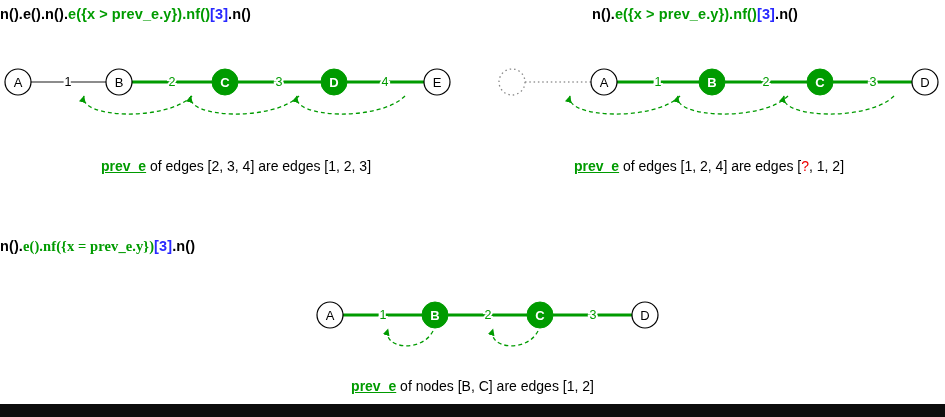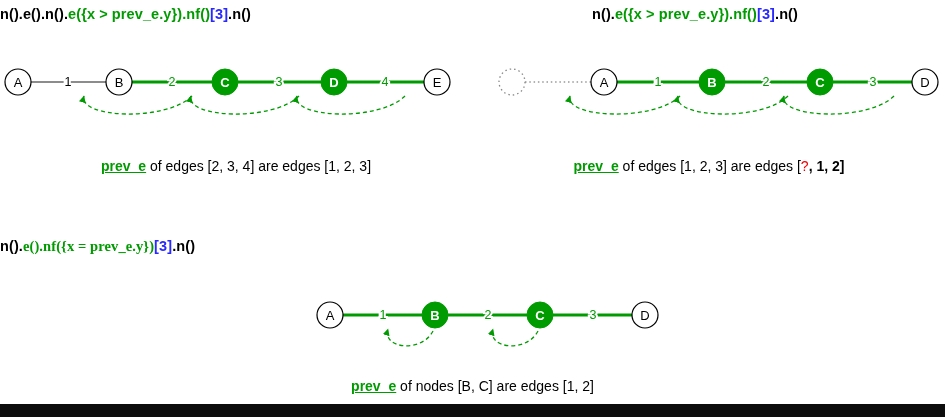--- a/index.html
+++ b/index.html
@@ -116,16 +116,16 @@
   <circle class="node-filled" cx="304" cy="30" r="13"></circle>
   <circle class="node-open" cx="409" cy="30" r="13"></circle>
 
   <text class="node-label node-label-open" x="94" y="34.5">A</text>
   <text class="node-label node-label-filled" x="199" y="34.5">B</text>
   <text class="node-label node-label-filled" x="304" y="34.5">C</text>
   <text class="node-label node-label-open" x="409" y="34.5">D</text>
 </svg>
 
 <div class="abs caption" style="left:0;   top:158px; width:472px;"><span style="color: rgb(0, 155, 0); font-weight: bold; text-decoration: underline;">prev_e</span><span style="color: rgb(0, 0, 0);"> of edges [2, 3, 4] are edges [1, 2, 3]</span></div>
-<div class="abs caption" style="left:473px;top:158px; width:472px;"><span style="color: rgb(0, 155, 0); font-weight: bold; text-decoration: underline;">prev_e</span><span style="color: rgb(0, 0, 0);"> of edges [1, 2, 3] are edges [</span><span style="color: rgb(238, 0, 0);">?</span><span style="color: rgb(0, 0, 0); font-weight: bold;">, 1, 2]</span></div>
+<div class="abs caption" style="left:473px;top:158px; width:472px;"><span style="color: rgb(0, 155, 0); font-weight: bold; text-decoration: underline;">prev_e</span><span style="color: rgb(0, 0, 0);"> of edges [1, 2, 4] are edges [</span><span style="color: rgb(238, 0, 0);">?</span><span style="color: rgb(0, 0, 0);">, 1, 2]</span></div>
 <div class="abs caption" style="left:0;   top:378px; width:945px;"><span style="color: rgb(0, 155, 0); font-weight: bold; text-decoration: underline;">prev_e</span><span style="color: rgb(0, 0, 0);"> of nodes [B, C] are edges [1, 2]</span></div>
 
 <div class="bottom-bar"></div>
 
 </body></html>

